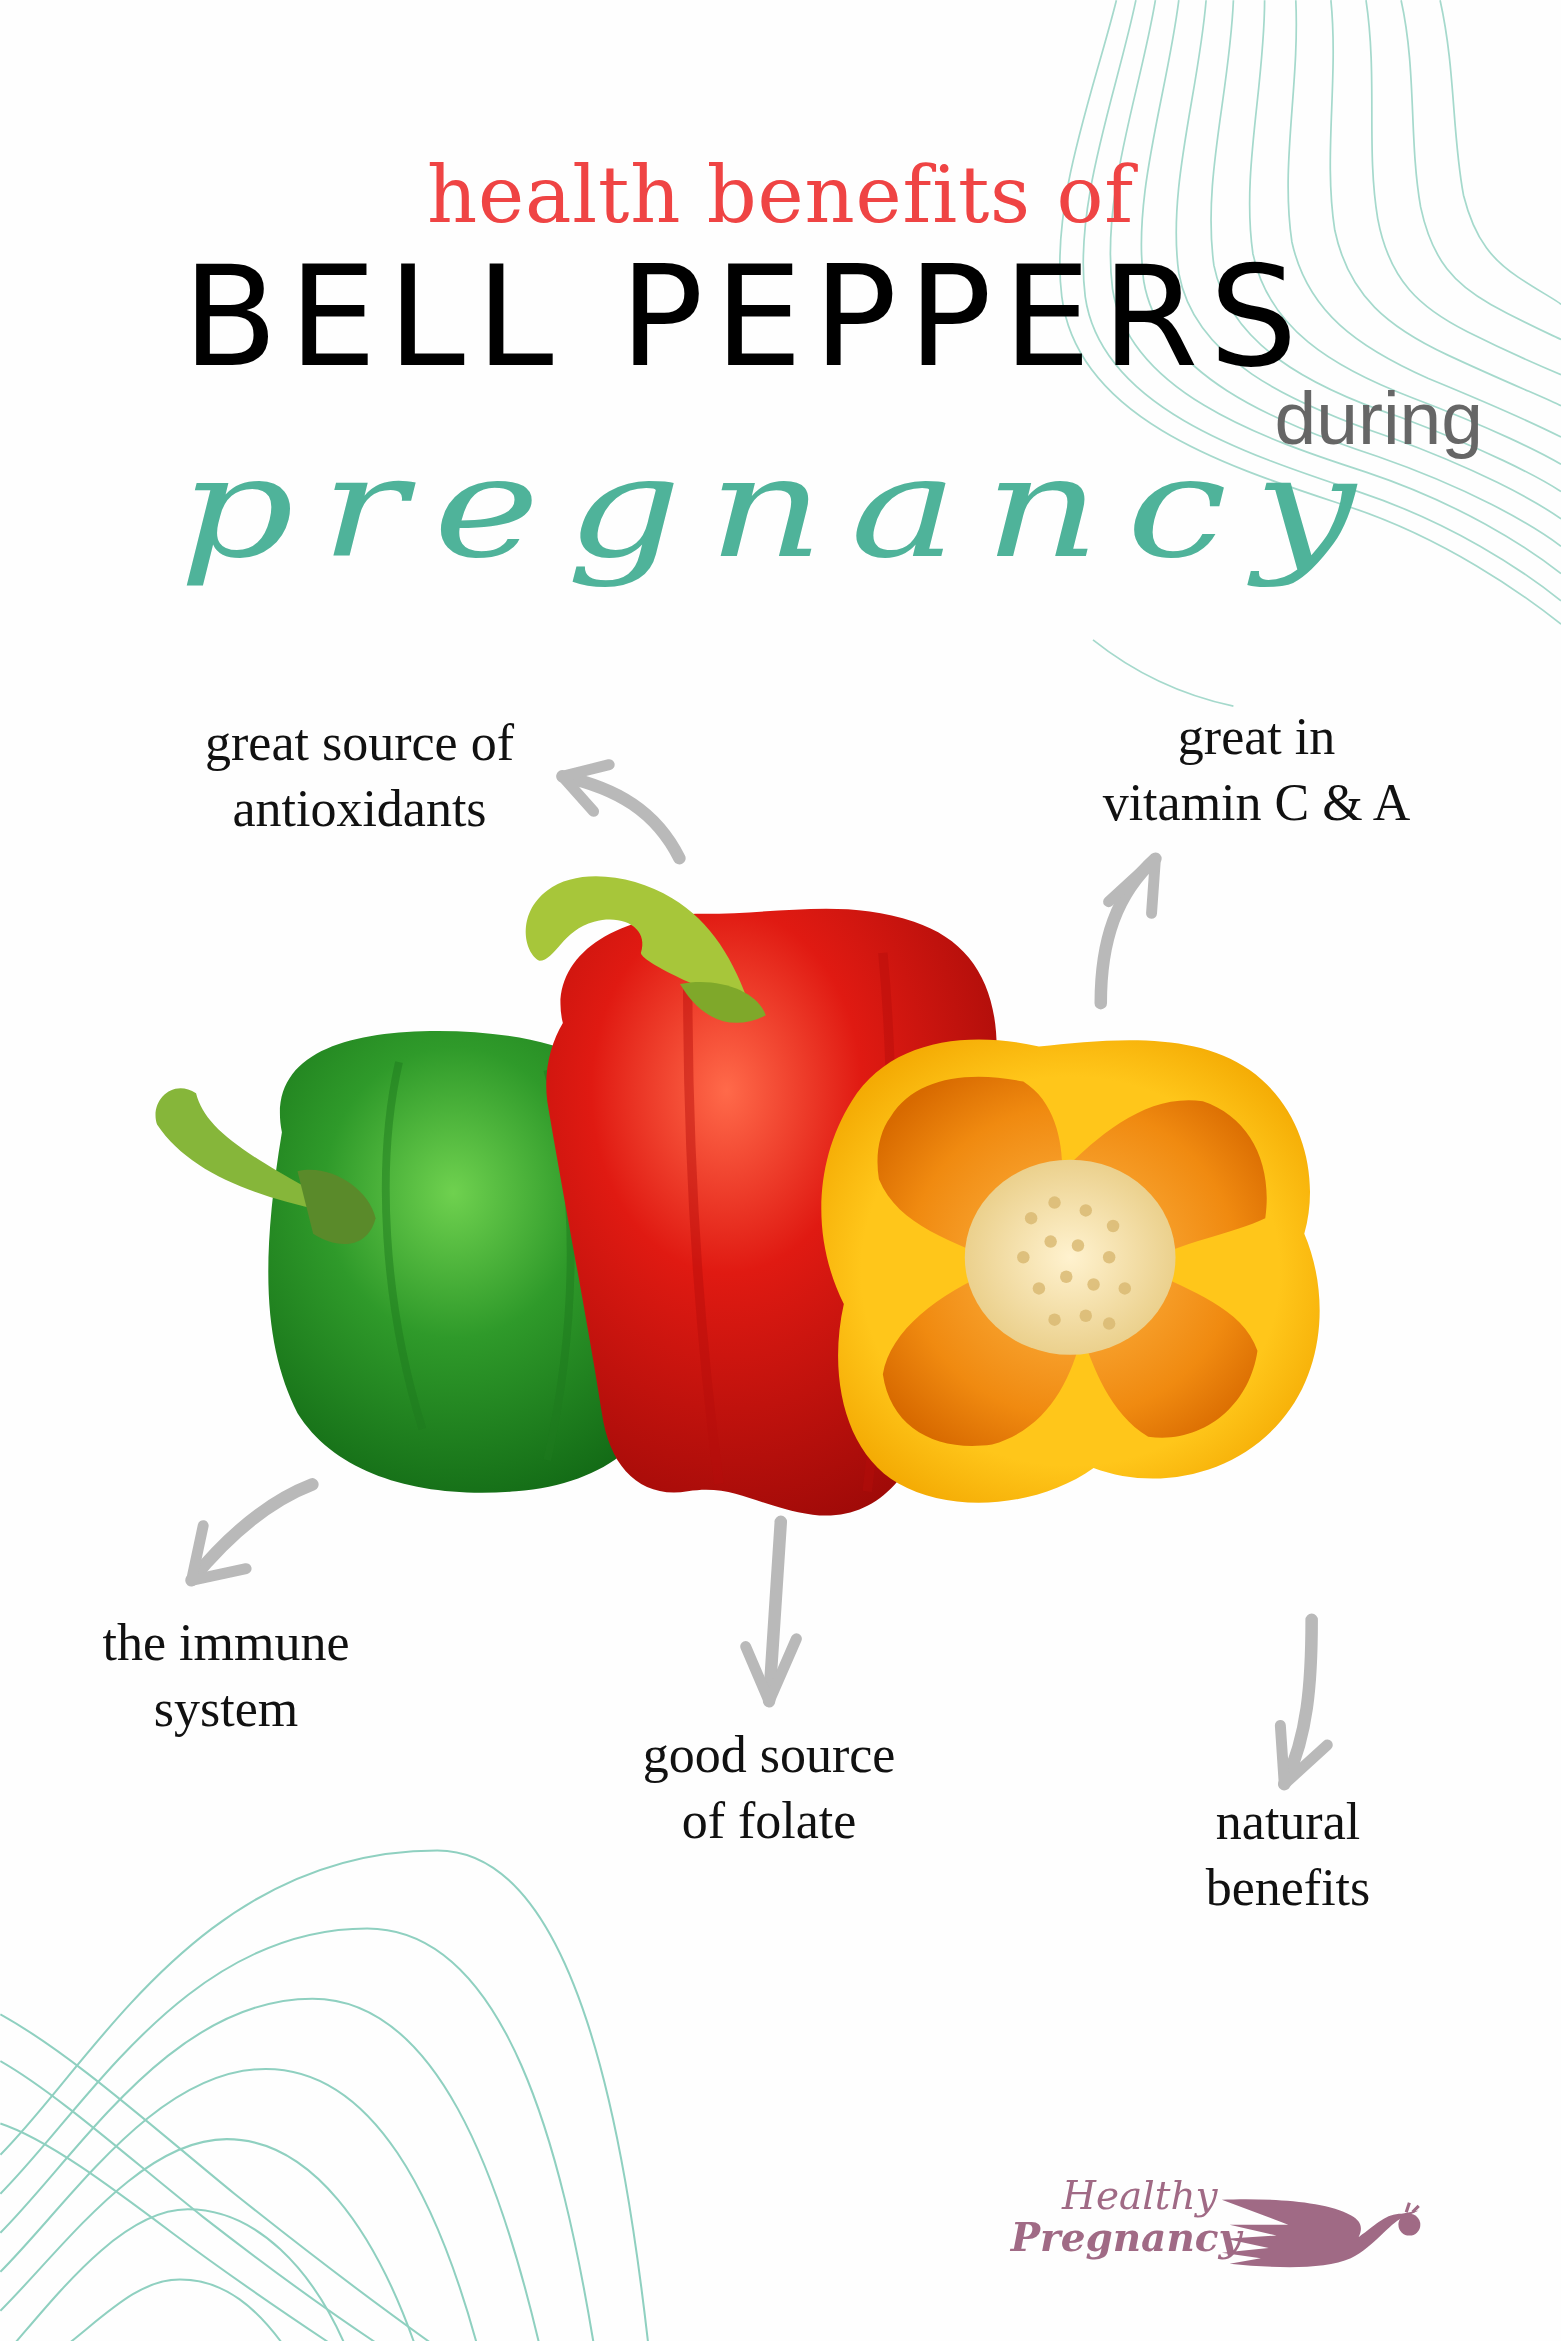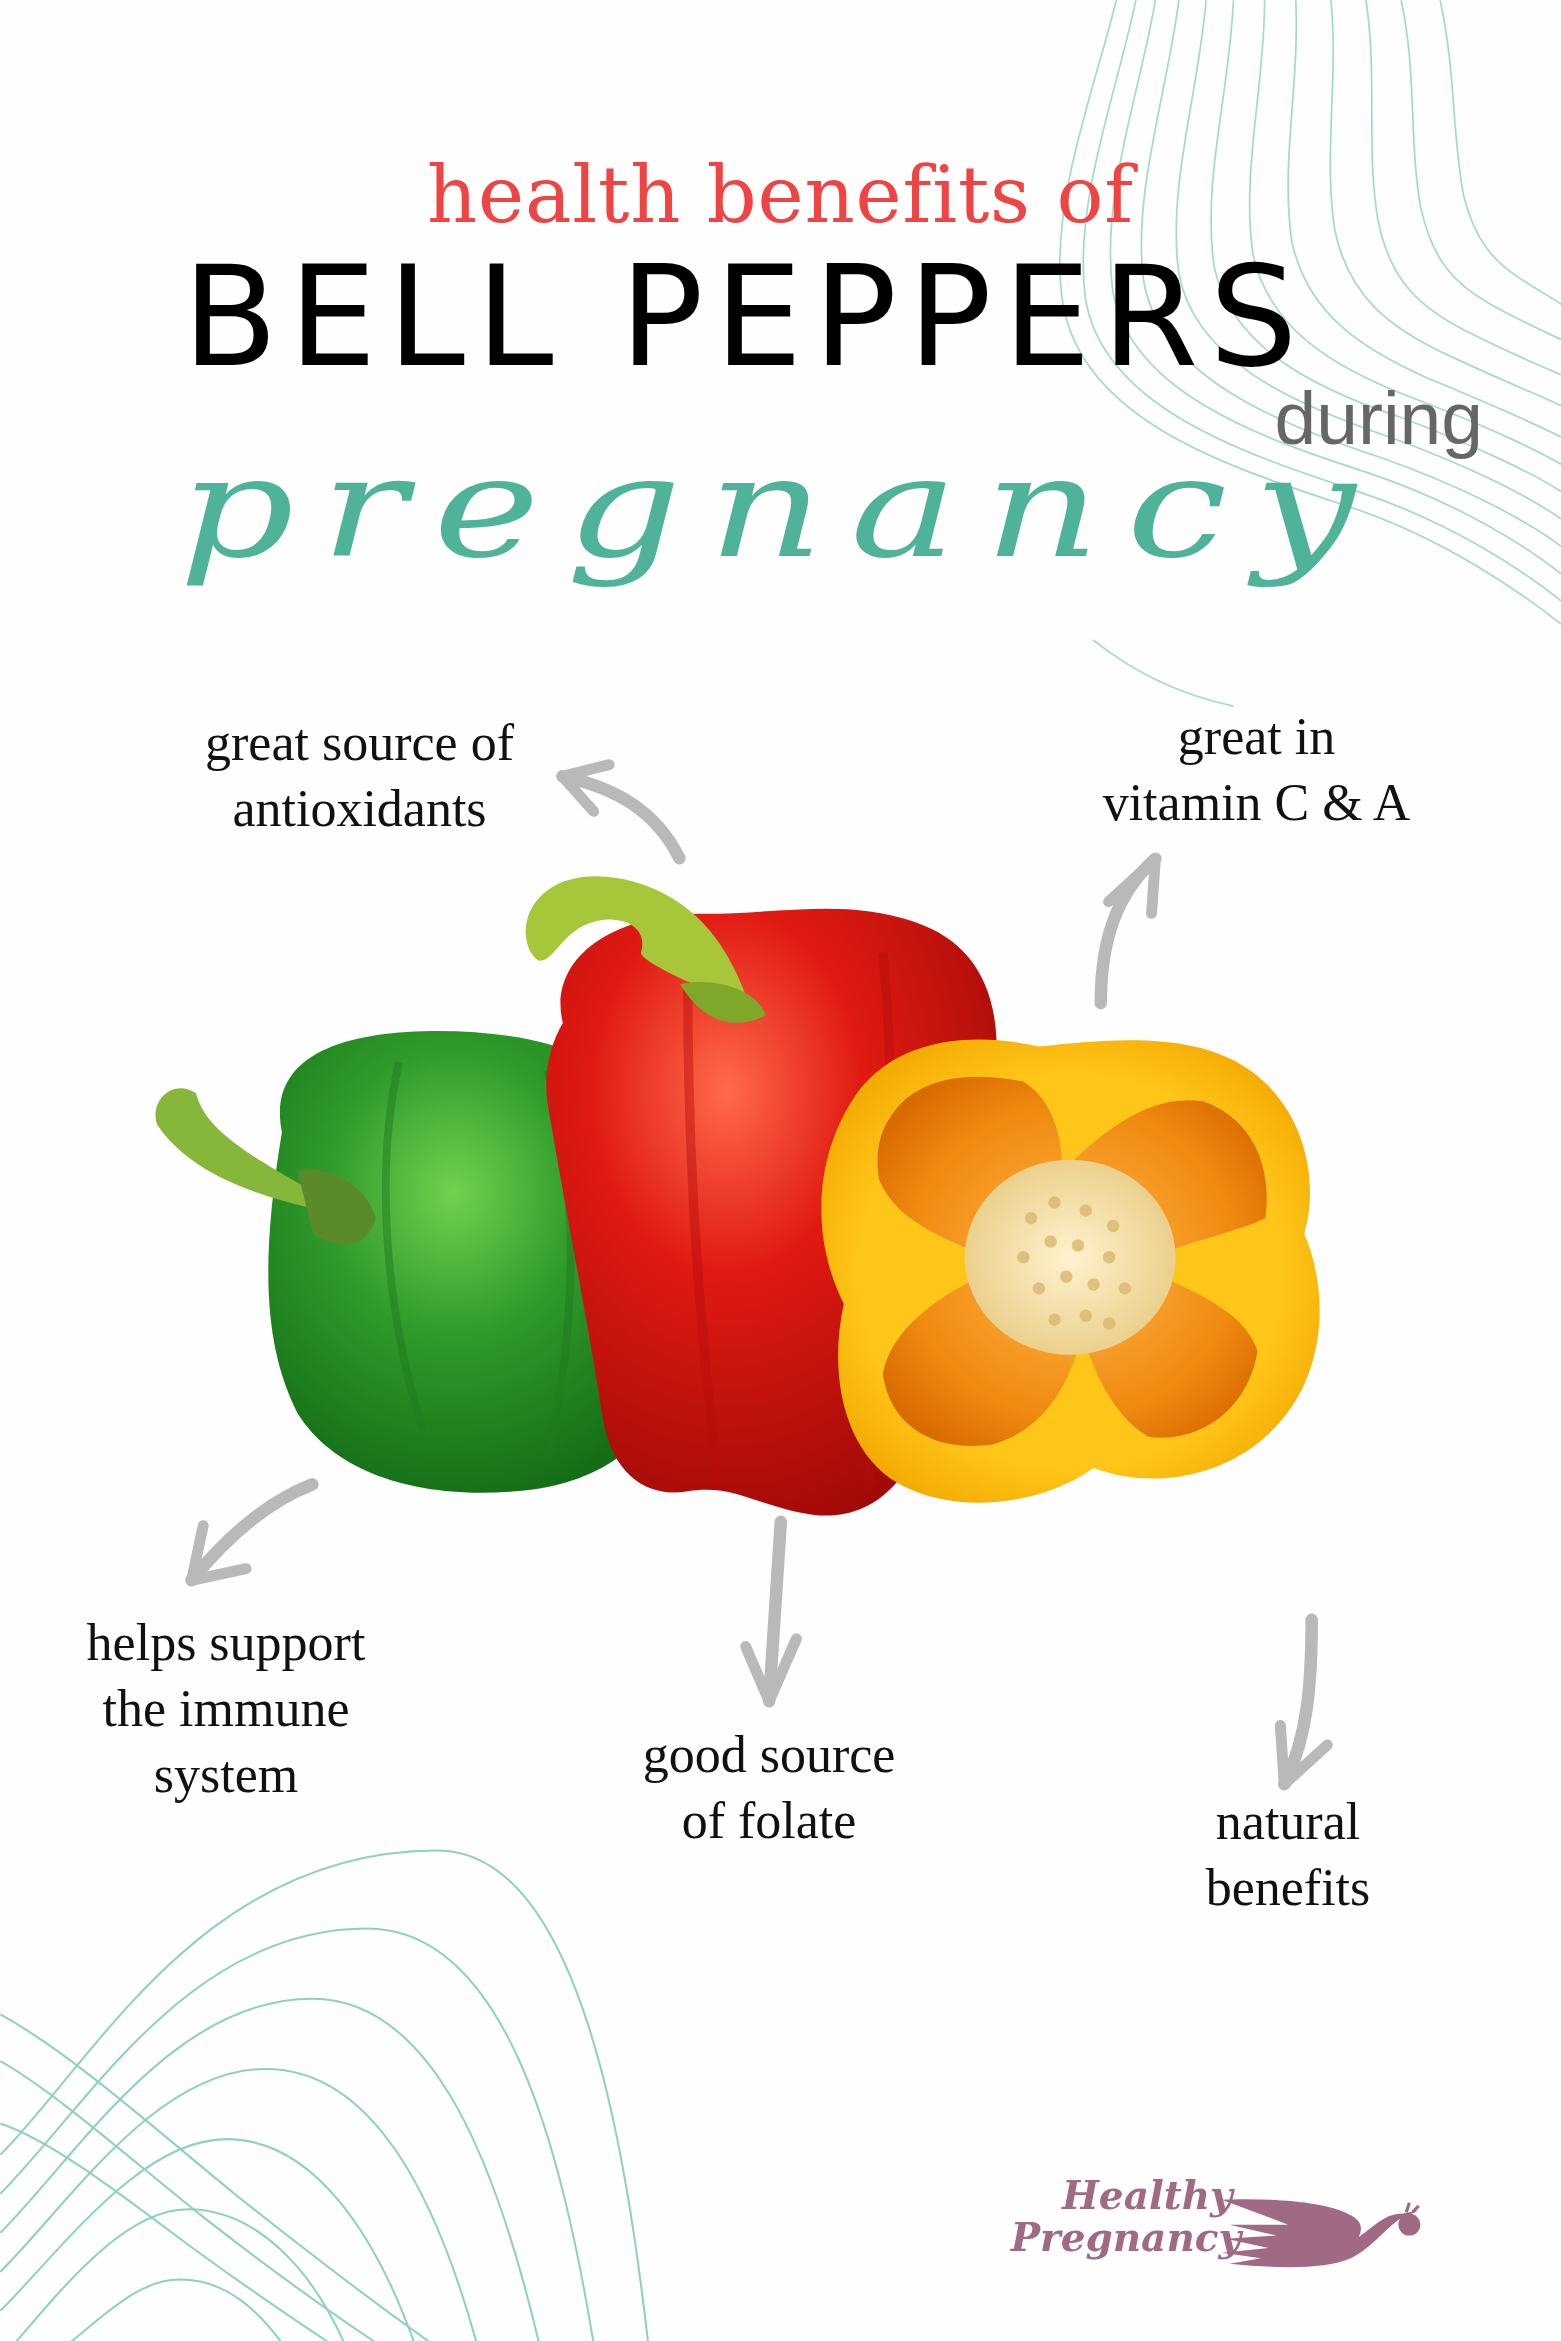--- a/index.html
+++ b/index.html
@@ -144,35 +144,34 @@
 
 <div class="label" style="left:141px;width:437px;top:710px;">
   <span>great source of</span>
   <span>antioxidants</span>
 </div>
 <div class="label" style="left:1038px;width:437px;top:704px;">
   <span>great in</span>
   <span>vitamin C &amp; A</span>
 </div>
 <div class="label" style="left:31px;width:390px;top:1610px;">
-  <span>helps support</span>
   <span>the immune</span>
   <span>system</span>
 </div>
 <div class="label" style="left:574px;width:390px;top:1722px;">
   <span>good source</span>
   <span>of folate</span>
 </div>
 <div class="label" style="left:1038px;width:500px;top:1789px;">
   <span>natural</span>
   <span>benefits</span>
 </div>
 
 <div class="abs" style="left:1003px;top:2176px;width:422px;height:101px;">
-  <div style="position:absolute;left:59px;top:0;font-family:'DejaVu Serif',serif;font-style:italic;font-weight:bold;font-size:39px;color:#a06a85;line-height:1;">Healthy</div>
+  <div style="position:absolute;left:59px;top:0;font-family:'DejaVu Serif',serif;font-style:italic;font-weight:normal;font-size:39px;color:#a06a85;line-height:1;">Healthy</div>
   <div style="position:absolute;left:7.8px;top:42px;font-family:'DejaVu Serif',serif;font-style:italic;font-weight:bold;font-size:39px;color:#a06a85;line-height:1;">Pregnancy</div>
   <svg style="position:absolute;left:211px;top:7.8px;" width="211" height="86" viewBox="0 0 270 110">
     <path d="M10,20 C60,18 140,20 175,40 C190,48 190,58 185,68 C210,50 220,38 240,38 L262,34 L240,44 C225,50 205,80 175,95 C140,110 80,108 20,102 L60,95 L10,88 L70,82 L15,70 L80,66 L20,52 L95,52 Z" fill="#a06a85"></path>
     <circle cx="250" cy="52" r="14" fill="#a06a85"></circle>
     <path d="M246,36 L250,24 M254,36 L262,28" stroke="#a06a85" stroke-width="4"></path>
   </svg>
 </div>
 
 
 </body></html>

